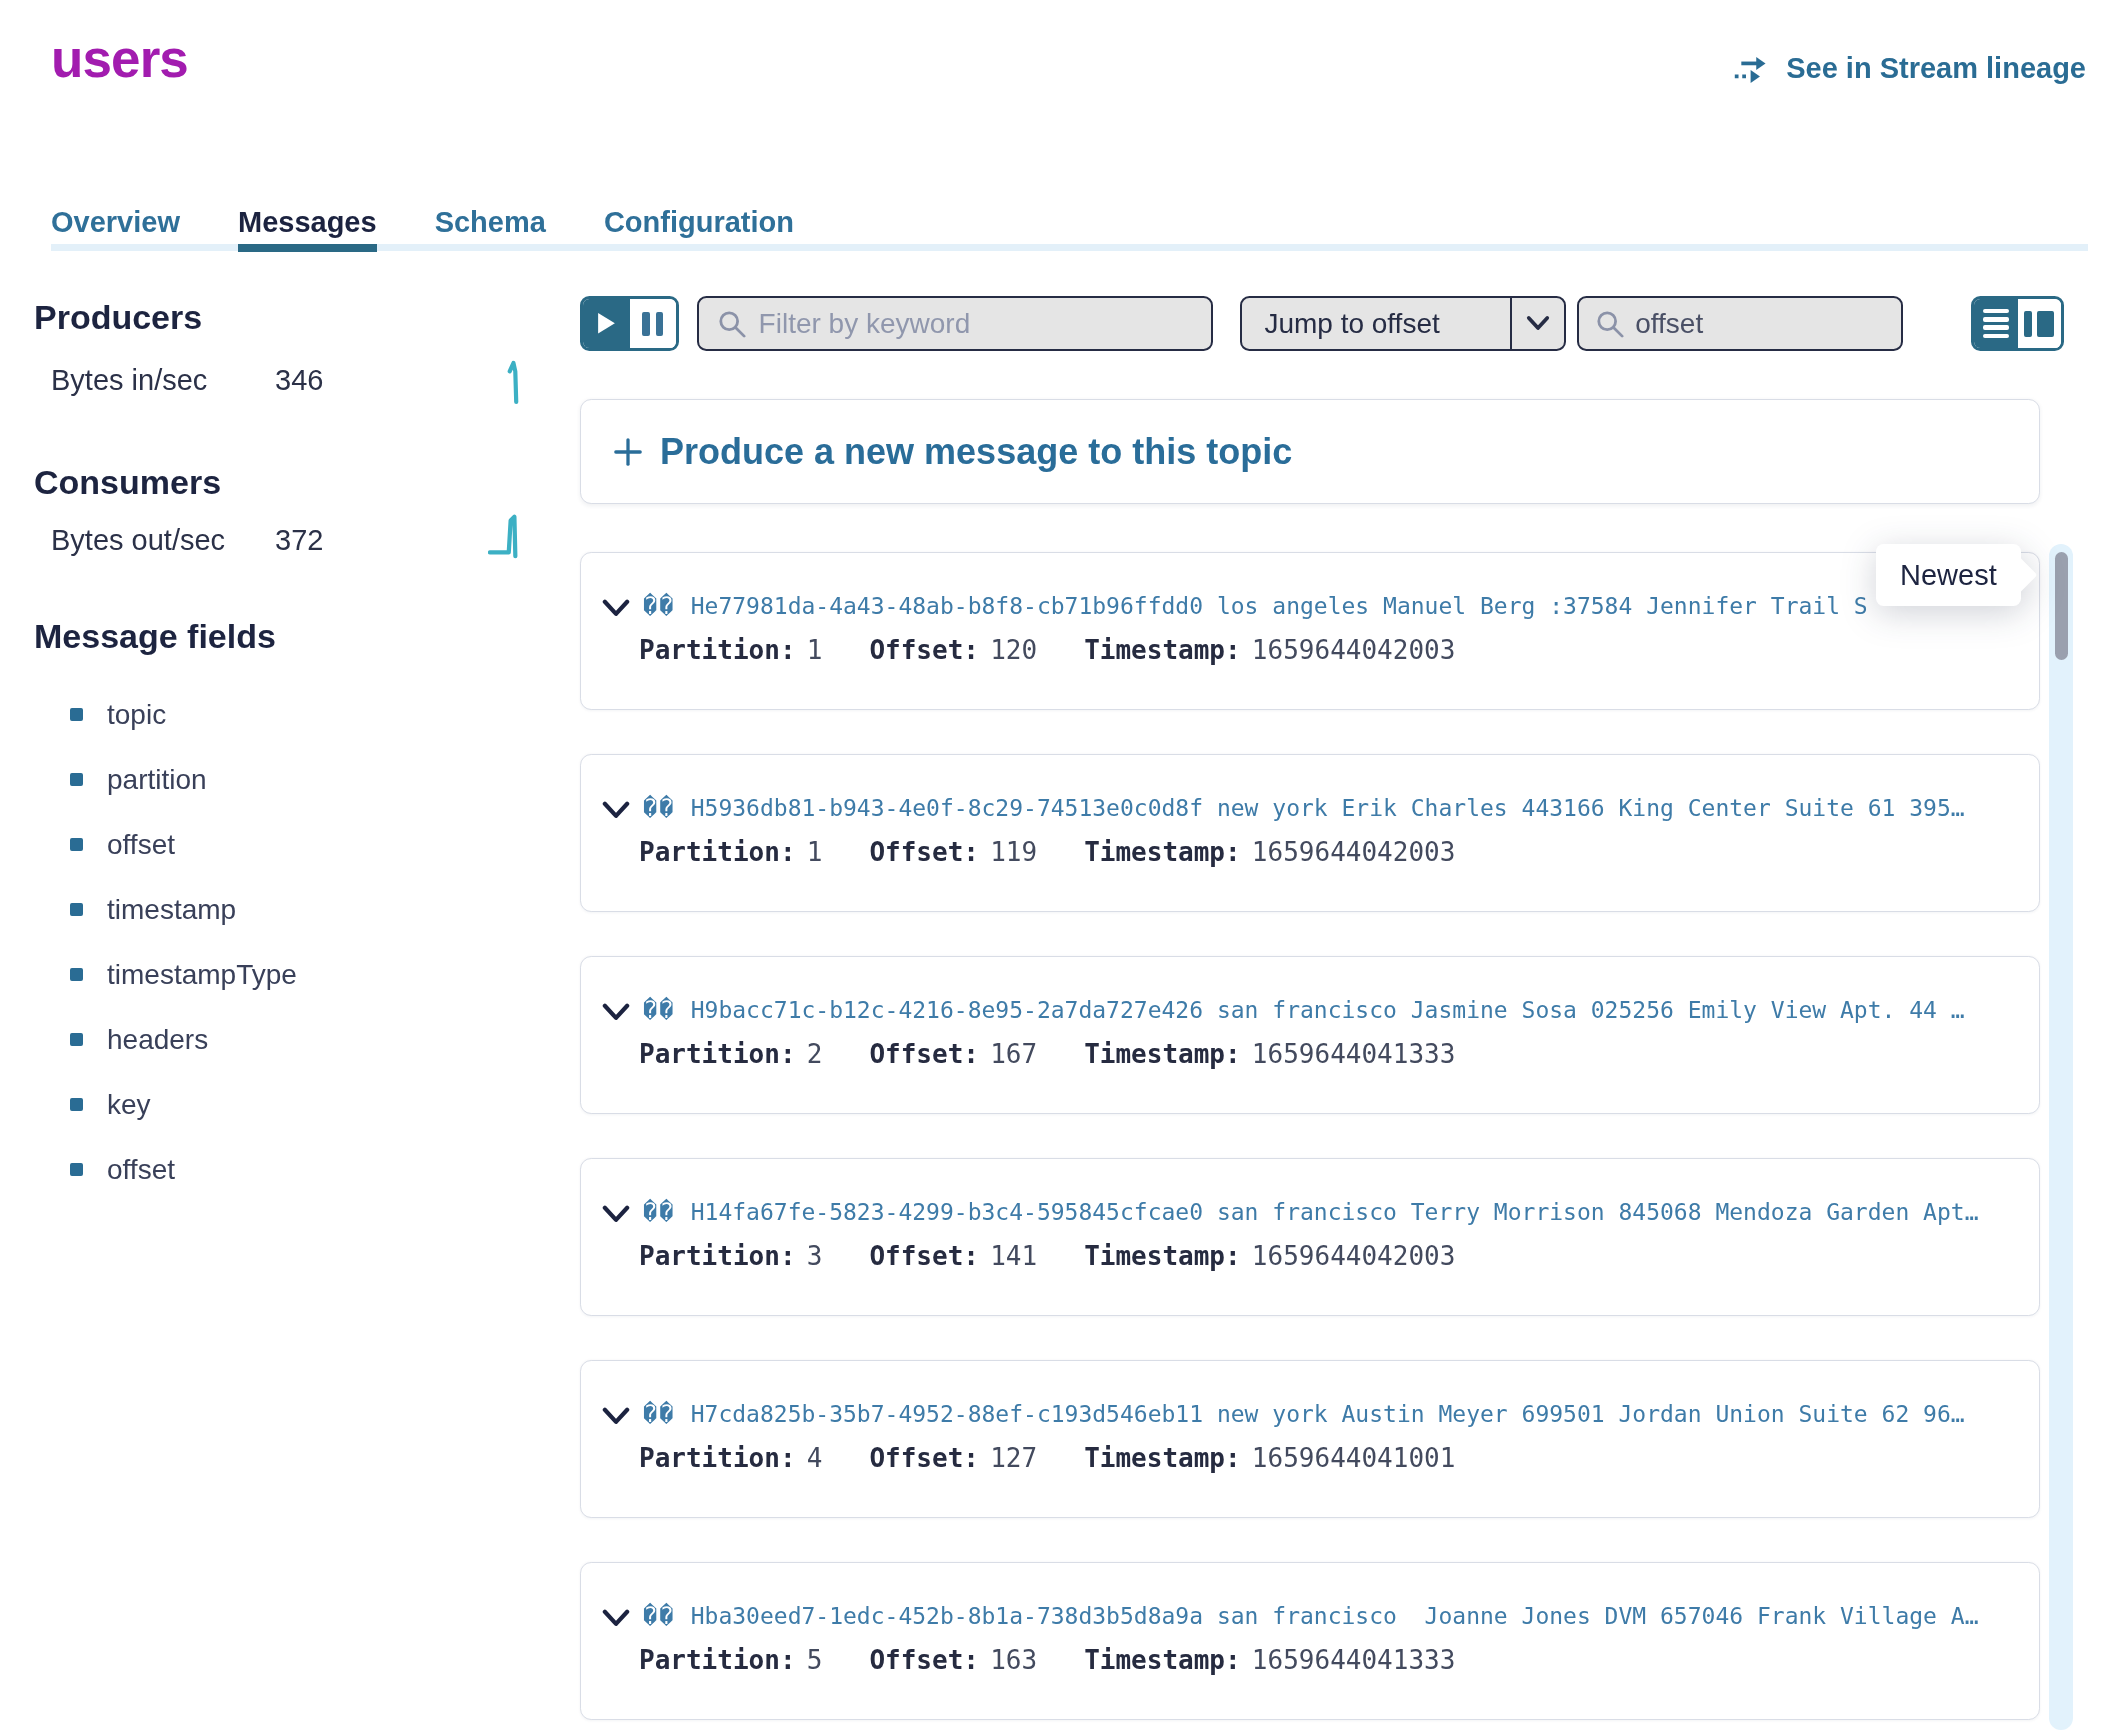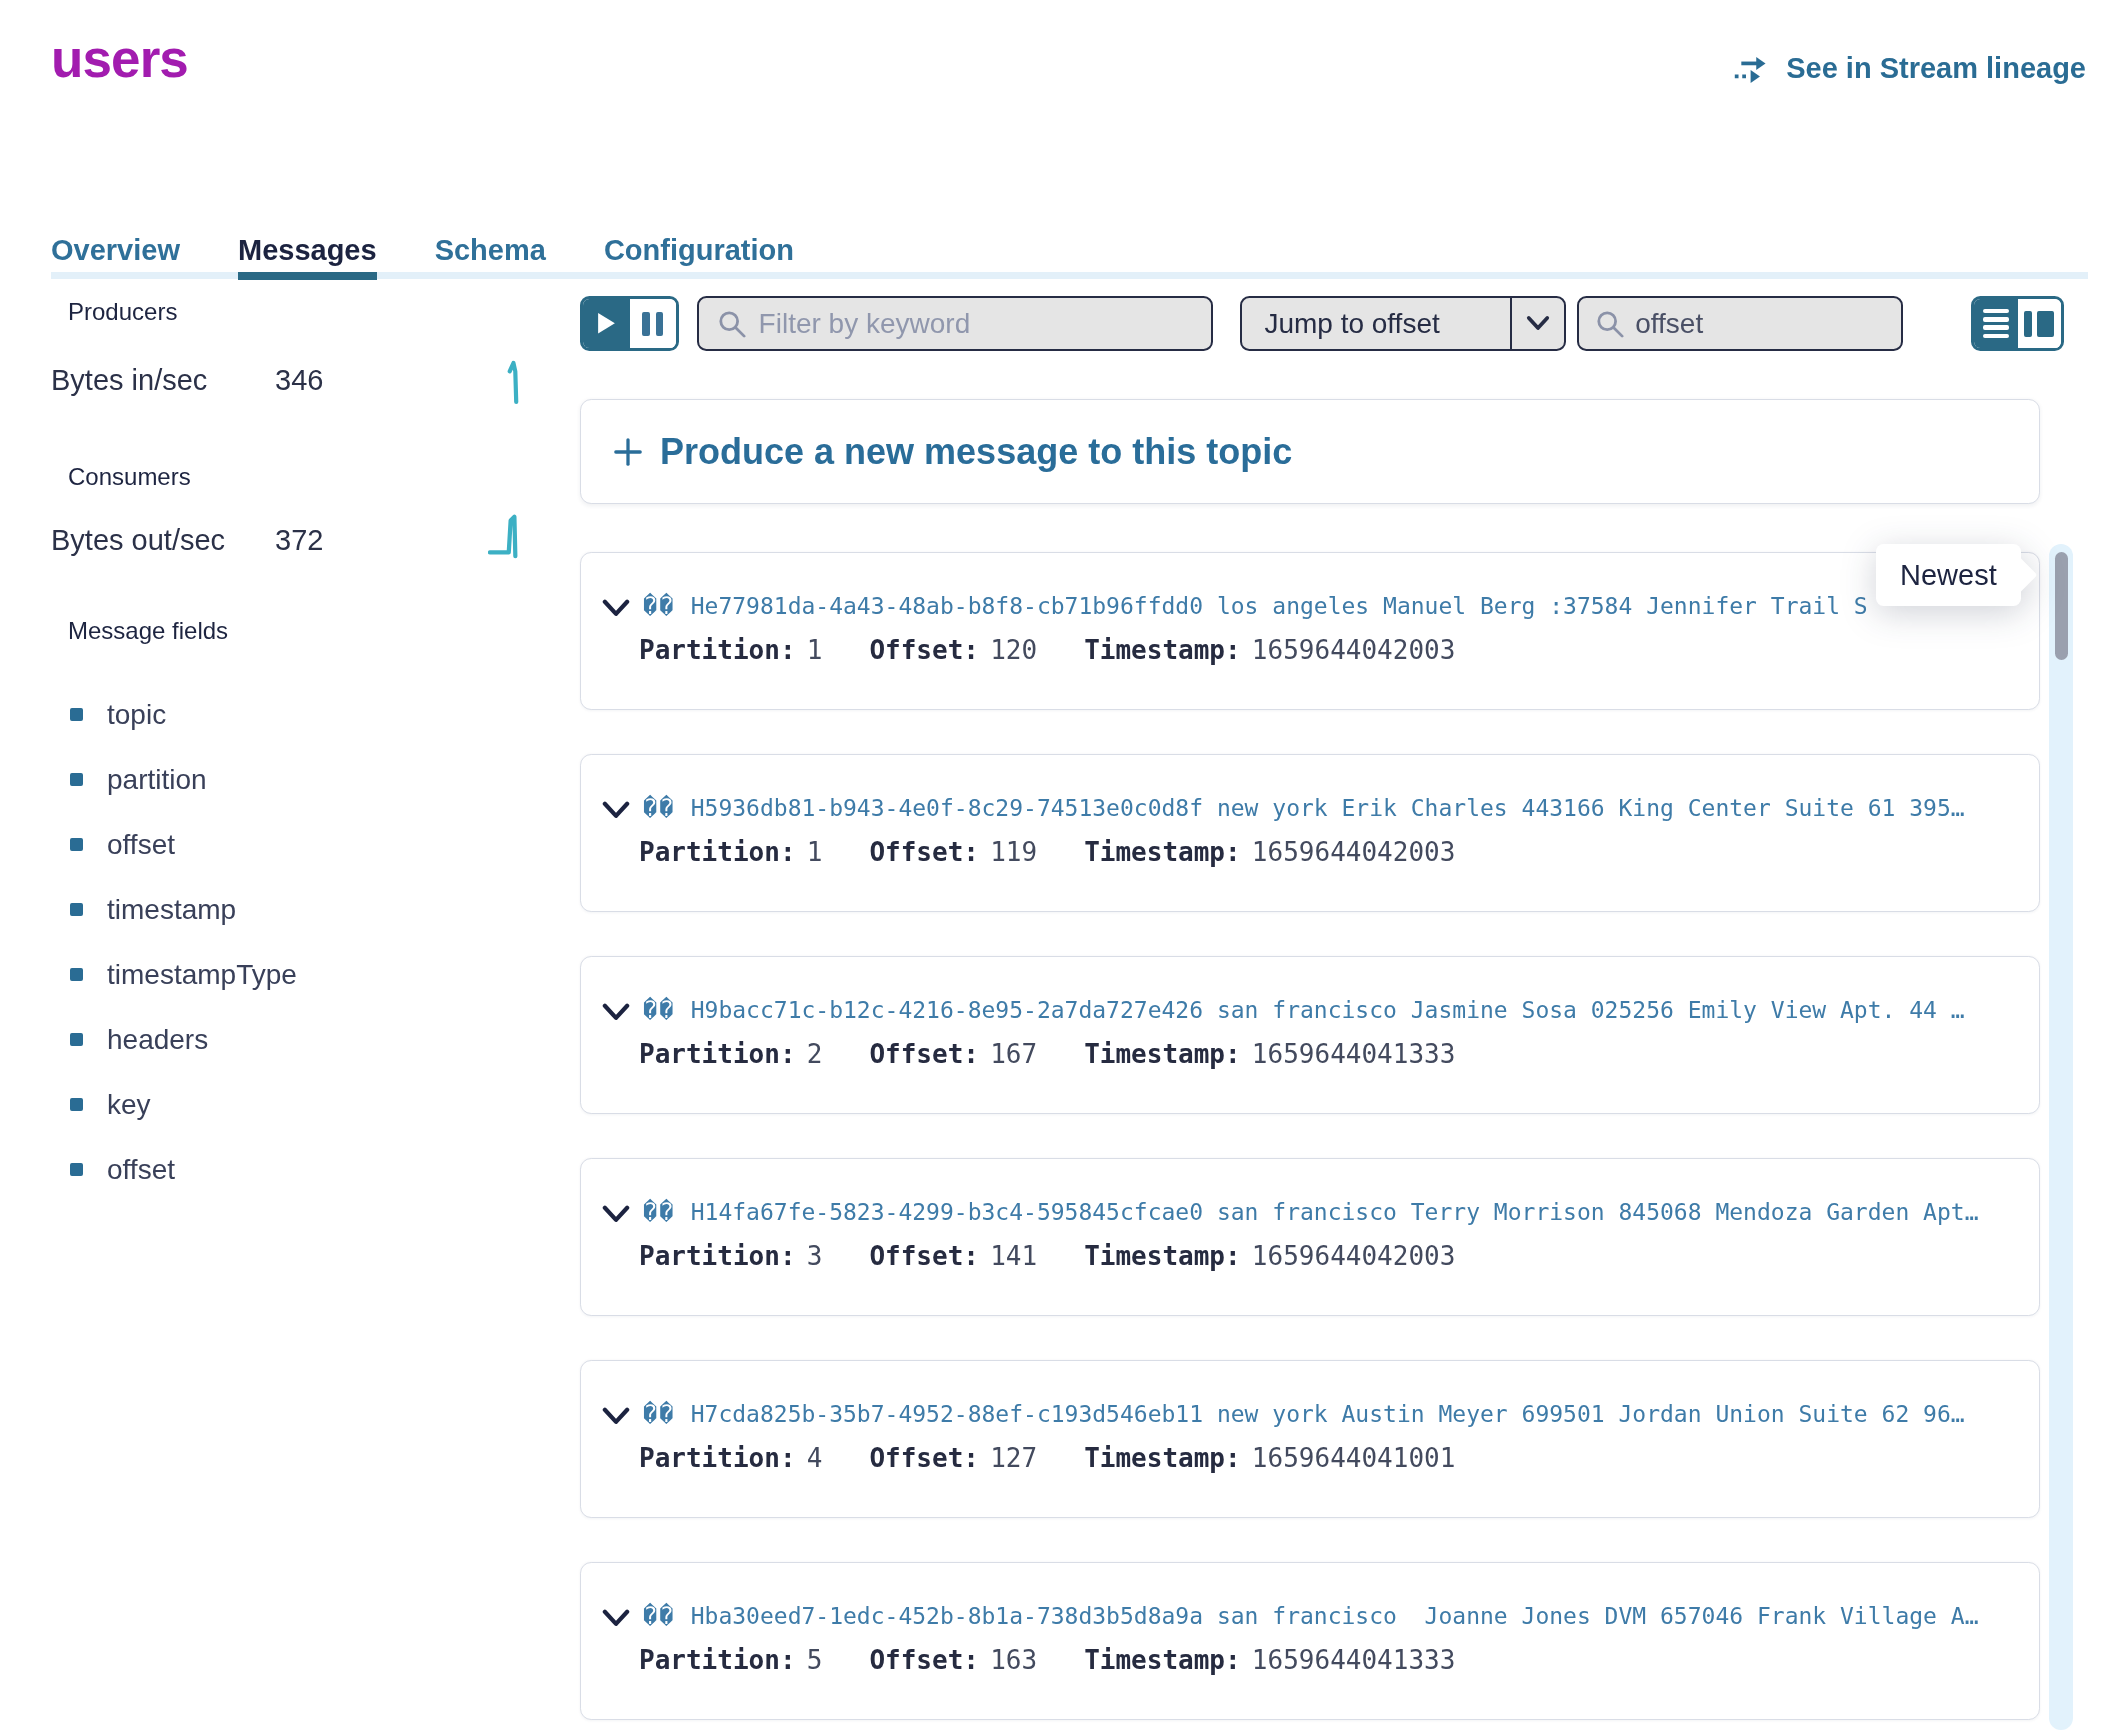--- a/index.html
+++ b/index.html
@@ -8,27 +8,27 @@
   .abs { position:absolute; }
 
   
   .page-title { left:51px; top:28px; font-size:53px; font-weight:800; color:#a21caf; letter-spacing:-0.9px; }
   .lineage-link { right:37px; top:52px; display:flex; align-items:center; gap:13px;
     color:#2a6c94; font-size:29px; font-weight:700; cursor:pointer; }
 
   
   .tabs-wrap { left:51px; right:35px; top:205px; }
   .tab-row { display:flex; gap:58px; }
-  .tab { position:relative; font-size:29px; font-weight:600; color:#2f7099; line-height:35px; cursor:pointer;margin-top:28px; }
+  .tab { position:relative; font-size:29px; font-weight:600; color:#2f7099; line-height:35px; cursor:pointer; }
   .tab.active { color:#1c2340; font-weight:700; }
   .tab.active::after { content:""; position:absolute; left:0; top:39px; width:100%; height:7.5px; background:#2a6985; }
   .tab-track { height:7.5px; background:#e3f0f9; margin-top:3.7px; }
 
   
-  .side-h { left:68px; font-size:24px; font-weight:400; color:#1d2440; }
+  .side-h { left:34px; font-size:34px; font-weight:700; color:#1d2440; }
   .metric-row { left:51px; display:flex; align-items:center; font-size:29px; color:#2b3148; }
   .metric-label { width:224px; }
   .sparkline { position:absolute; }
   .fields-list { left:70px; top:682px; list-style:none; }
   .fields-list li { height:65px; display:flex; align-items:center; gap:24px; font-size:28px; color:#394059; }
   .bullet { width:13px; height:13px; background:#2a6c94; border-radius:1.9px; flex:none; }
 
   
   .ctl { top:296px; height:55px; border-radius:9.3px; }
   .seg-group { display:flex; overflow:hidden; border:3.7px solid #2a6985; background:#fff; }

